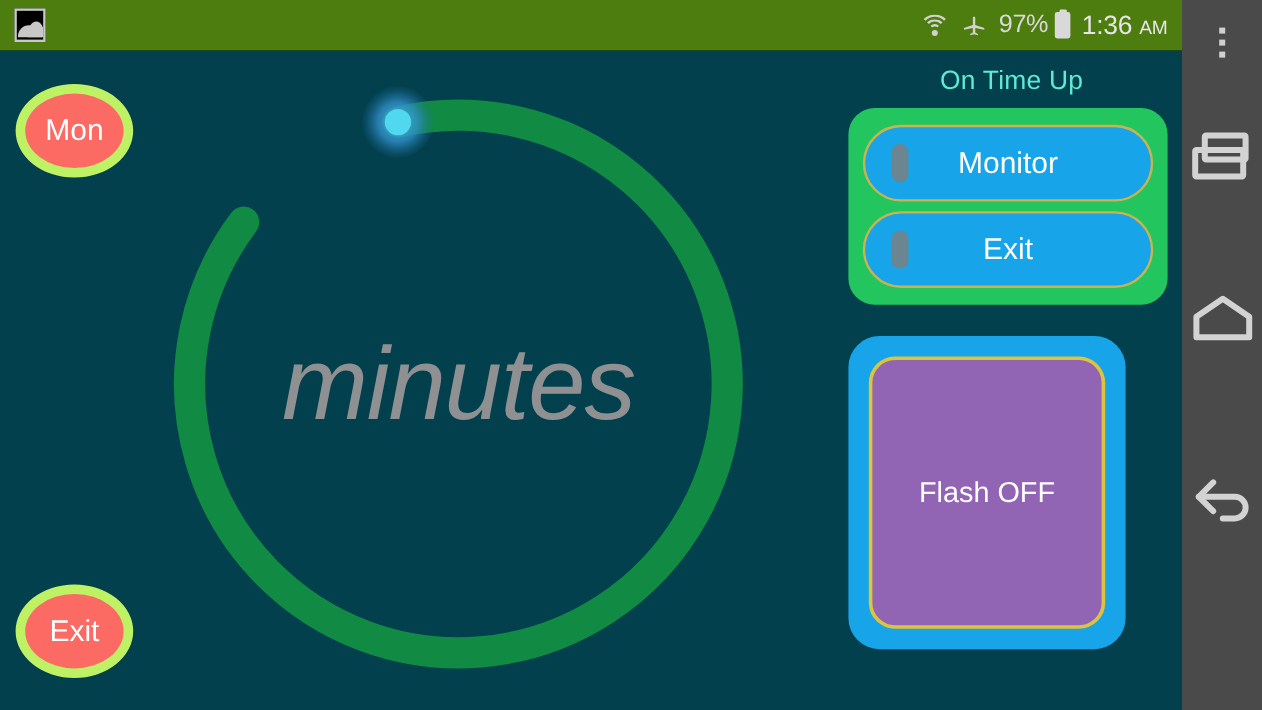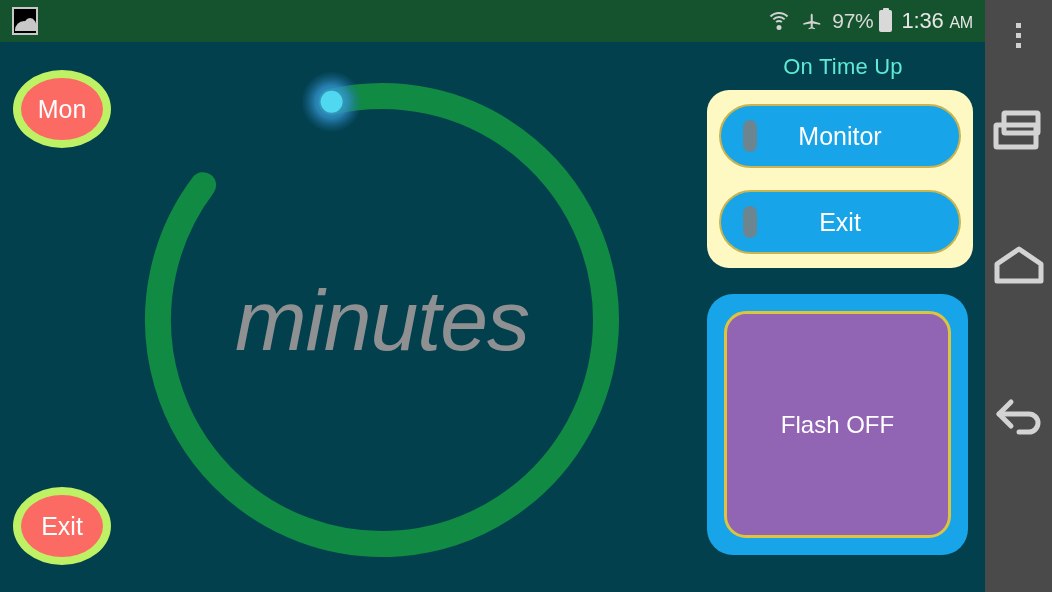--- a/index.html
+++ b/index.html
@@ -12,21 +12,21 @@
   #screen {
     position: relative;
     width: 1052px; height: 592px;
     background: #000;
   }
 
   
   #statusbar {
     position: absolute; left: 0; top: 0;
     width: 985px; height: 42px;
-    background: #14532d;
+    background: #4d7c0f;
     display: flex; align-items: center;
     z-index: 40;
   }
   #gallery-icon {
     margin-left: 12px;
     width: 26px; height: 28px;
     border: 2px solid #c8c8c8;
     position: relative;
     overflow: hidden;
     background: #000;
@@ -139,24 +139,24 @@
   }
   #ontimeup-label {
     text-align: center;
     color: #5eead4;
     font-size: 22px;
     margin-bottom: 10px;
     letter-spacing: .2px;
   }
   #ontimeup-panel {
     width: 266px;
-    background: #fef9c3;
+    background: #22c55e;
     border-radius: 22px;
     padding: 14px 12px;
-    display: flex; flex-direction: column; gap: 22px;
+    display: flex; flex-direction: column; gap: 8px;
   }
   .radio-pill {
     position: relative;
     height: 64px;
     background: #18a4e8;
     border: 2px solid #c9b44f;
     border-radius: 34px;
     display: flex; align-items: center; justify-content: center;
     color: #ffffff;
     font-size: 25px;
@@ -167,21 +167,21 @@
     left: 22px; top: 50%;
     transform: translateY(-50%);
     width: 14px; height: 32px;
     border-radius: 7px;
     background: #7e7e7e;
     opacity: .82;
   }
 
   #flash-panel {
     margin-top: 26px;
-    width: 261px; height: 261px;
+    width: 231px; height: 261px;
     background: #18a4e8;
     border-radius: 26px;
     padding: 17px;
     cursor: pointer;
   }
   #flash-inner {
     width: 100%; height: 100%;
     background: #9164b4;
     border: 3px solid #ddc43f;
     border-radius: 22px;

